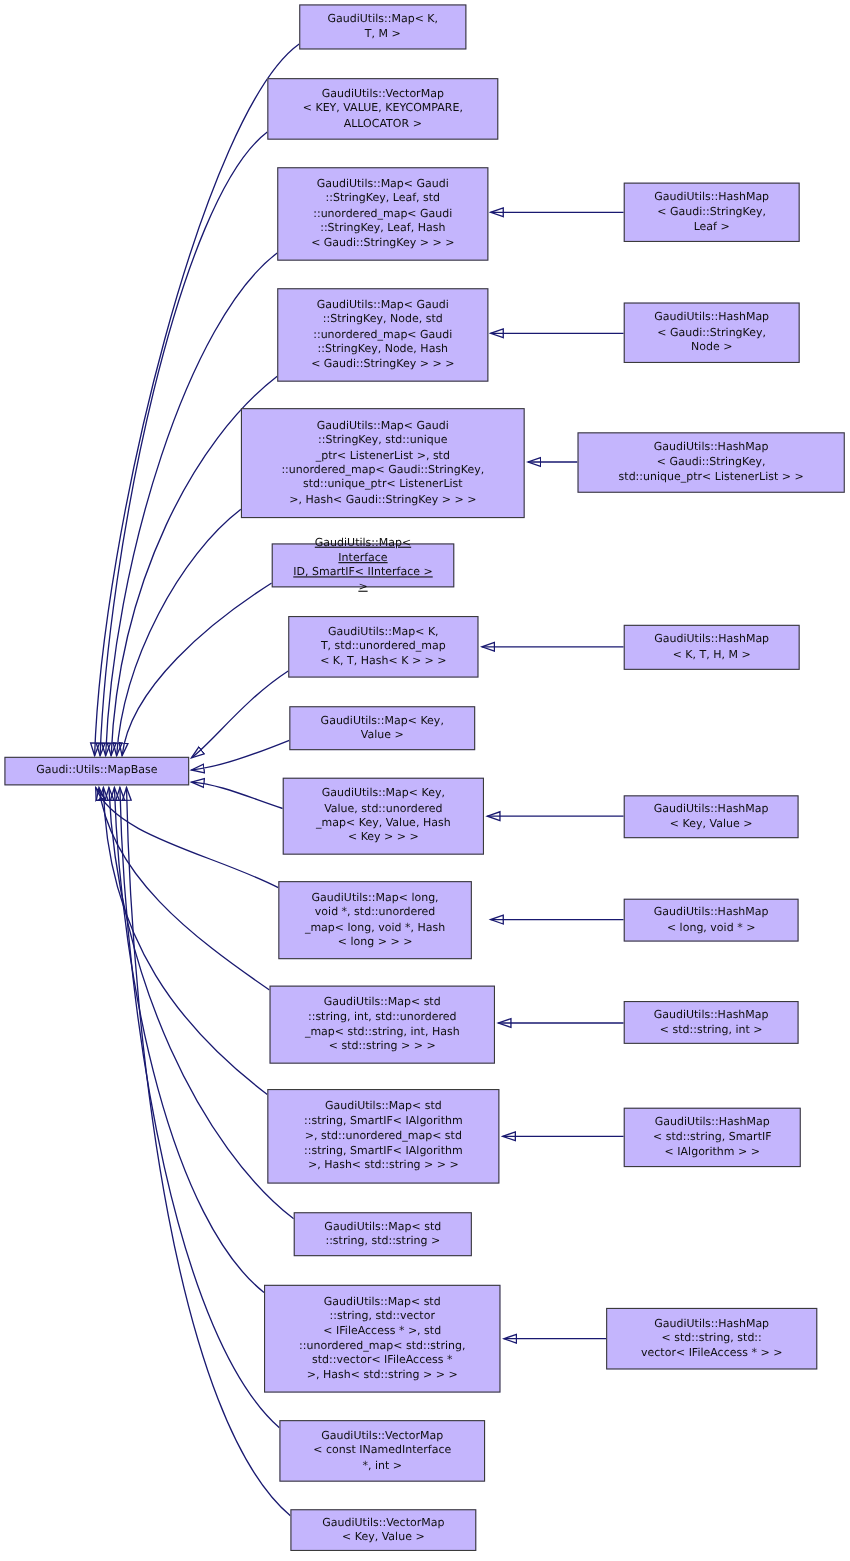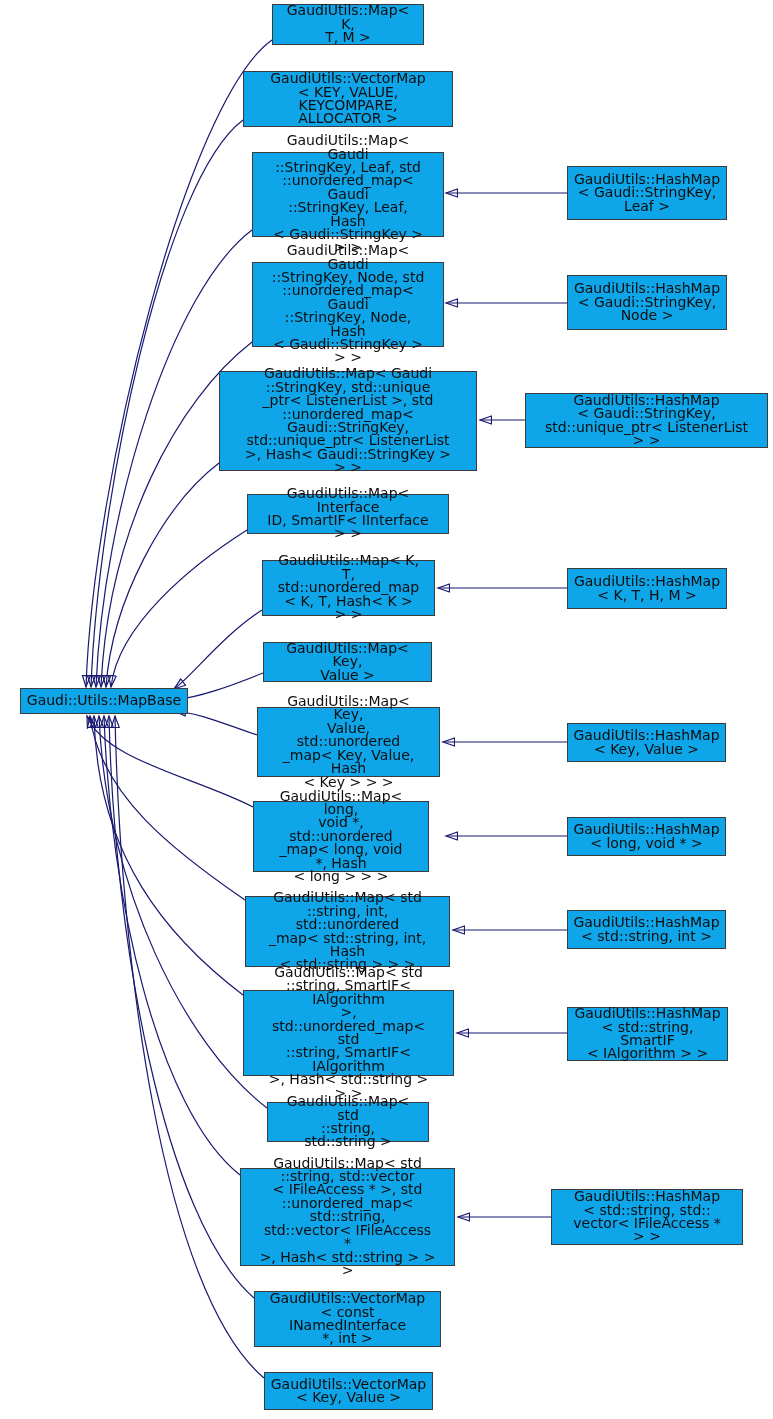--- a/index.html
+++ b/index.html
@@ -11,24 +11,24 @@
     overflow:hidden;
   }
   .edges{position:absolute;left:0;top:0;width:773px;height:1419px;}
   .edges path{fill:none;stroke:#191970;stroke-width:1.2px;}
   .node{
     position:absolute;
     box-sizing:border-box;
     display:flex;align-items:center;justify-content:center;
     text-align:center;
     white-space:pre-line;
-    background:#0ea5e9;
+    background:#c4b5fd;
     border:1.4px solid #3b3b3b;
     color:#0e0e0e;
-    font-size:14px;line-height:13.4px;
+    font-size:10px;line-height:13.4px;
     padding:1px 18px;
     cursor:pointer;
   }
 </style>
 </head>
 <body>
 
 <div class="canvas">
 
   <svg class="edges" viewBox="0 0 773 1419" xmlns="http://www.w3.org/2000/svg">
@@ -59,21 +59,21 @@
     <path d="M567,303 L446,303" marker-end="url(#ah)"></path>
     <path d="M525,420 L480,420" marker-end="url(#ah)"></path>
     <path d="M567,588 L438,588" marker-end="url(#ah)"></path>
     <path d="M567,742 L443,742" marker-end="url(#ah)"></path>
     <path d="M567,836 L446,836" marker-end="url(#ah)"></path>
     <path d="M567,930 L453,930" marker-end="url(#ah)"></path>
     <path d="M567,1033 L457,1033" marker-end="url(#ah)"></path>
     <path d="M551,1217 L458,1217" marker-end="url(#ah)"></path>
   </svg>
 
-  <div class="node" style="left:20px;top:688px;width:168px;height:26px;">Gaudi::Utils::MapBase</div>
+  <div class="node" style="left:4px;top:688px;width:168px;height:26px;">Gaudi::Utils::MapBase</div>
 
   <div class="node" style="left:272px;top:4px;width:152px;height:41px;">GaudiUtils::Map&lt; K,
 T, M &gt;</div>
   <div class="node" style="left:243px;top:71px;width:210px;height:56px;">GaudiUtils::VectorMap
 &lt; KEY, VALUE, KEYCOMPARE,
 ALLOCATOR &gt;</div>
   <div class="node" style="left:252px;top:152px;width:192px;height:85px;">GaudiUtils::Map&lt; Gaudi
 ::StringKey, Leaf, std
 ::unordered_map&lt; Gaudi
 ::StringKey, Leaf, Hash
@@ -82,21 +82,21 @@
 ::StringKey, Node, std
 ::unordered_map&lt; Gaudi
 ::StringKey, Node, Hash
 &lt; Gaudi::StringKey &gt; &gt; &gt;</div>
   <div class="node" style="left:219px;top:371px;width:258px;height:100px;">GaudiUtils::Map&lt; Gaudi
 ::StringKey, std::unique
 _ptr&lt; ListenerList &gt;, std
 ::unordered_map&lt; Gaudi::StringKey,
 std::unique_ptr&lt; ListenerList
 &gt;, Hash&lt; Gaudi::StringKey &gt; &gt; &gt;</div>
-  <div class="node" style="left:247px;top:494px;width:202px;height:40px;">GaudiUtils::Map&lt; Interface
+  <div class="node" style="left:247px;top:494px;width:166px;height:40px;text-decoration:underline;">GaudiUtils::Map&lt; Interface
 ID, SmartIF&lt; IInterface &gt; &gt;</div>
   <div class="node" style="left:262px;top:560px;width:173px;height:56px;">GaudiUtils::Map&lt; K,
 T, std::unordered_map
 &lt; K, T, Hash&lt; K &gt; &gt; &gt;</div>
   <div class="node" style="left:263px;top:642px;width:169px;height:40px;">GaudiUtils::Map&lt; Key,
 Value &gt;</div>
   <div class="node" style="left:257px;top:707px;width:183px;height:70px;">GaudiUtils::Map&lt; Key,
 Value, std::unordered
 _map&lt; Key, Value, Hash
 &lt; Key &gt; &gt; &gt;</div>

